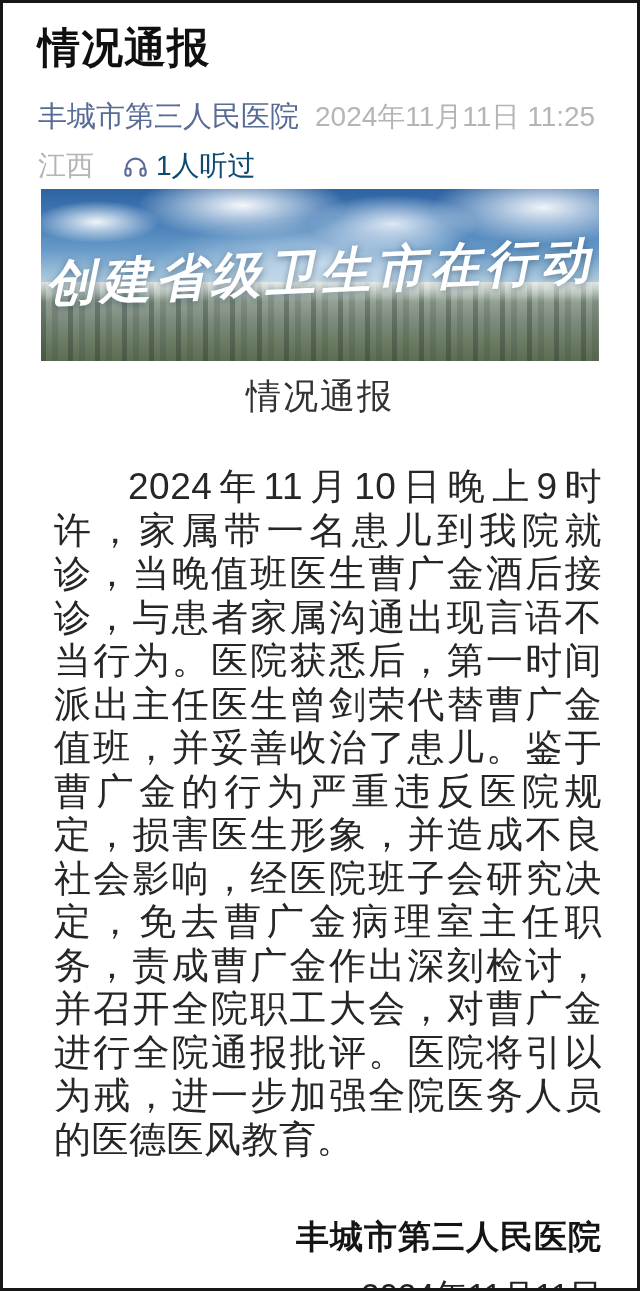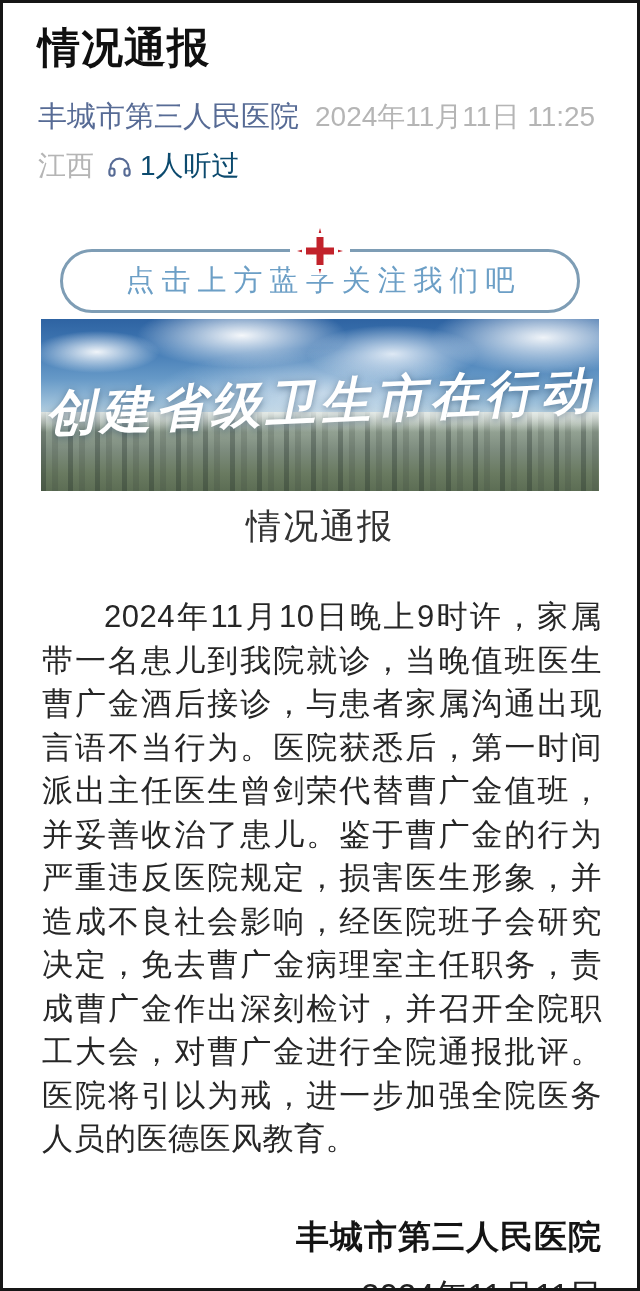--- a/index.html
+++ b/index.html
@@ -22,21 +22,21 @@
   }
   .meta-row{
     margin-top:27px;
     display:flex;align-items:baseline;gap:16px;
     font-size:29px;line-height:34px;
   }
   .account{color:#576b95;text-decoration:none;}
   .pub-time{color:#b5b5b5;font-size:28px;}
   .meta-row2{
     margin-top:15px;
-    display:flex;align-items:center;gap:12px;
+    display:flex;align-items:center;gap:28px;
     font-size:28px;line-height:34px;
   }
   .loc{color:#b5b5b5;}
   .listen{display:flex;align-items:center;gap:7px;color:#0c4a6e;cursor:pointer;}
   .listen svg{display:block;}
 
   
   .banner{position:relative;margin:66px 22px 0 22px;cursor:pointer;}
   .pill{
     height:64px;box-sizing:border-box;
@@ -92,22 +92,22 @@
 
   
   .notice-heading{
     margin:12px 0 0 0;
     text-align:center;
     font-size:35px;line-height:46px;
     font-weight:400;color:#333333;
     letter-spacing:2px;
   }
   .body-text{
-    margin:46px 0 0 4px;
-    font-size:31px;line-height:43.5px;
+    margin:46px 0 0 16px;
+    font-size:37px;line-height:43.5px;
     color:#262626;font-weight:400;
     letter-spacing:0.5px;
     text-indent:2em;
     text-align:justify;
   }
   .sig{margin-top:54px;text-align:right;}
   .sig-name{font-size:33px;line-height:44px;font-weight:700;color:#141414;letter-spacing:1px;}
   .sig-date{margin-top:15px;font-size:33px;line-height:44px;color:#222222;}
 </style>
 </head>
@@ -129,34 +129,20 @@
         <svg viewBox="0 0 24 24" width="27" height="27" fill="none" stroke="#576b95" stroke-width="1.9" stroke-linecap="round">
           <path d="M4 18.5v-5.5a8 8 0 0 1 16 0v5.5"></path>
           <rect x="3" y="13.8" width="4.6" height="6.4" rx="2.1" fill="#ffffff" stroke="#576b95"></rect>
           <rect x="16.4" y="13.8" width="4.6" height="6.4" rx="2.1" fill="#ffffff" stroke="#576b95"></rect>
         </svg>
       </span>
       <span>1人听过</span>
     </span>
   </div>
 
-  <div class="banner">
-    <span class="emblem">
-      <svg viewBox="0 0 48 48" width="48" height="48">
-        <path d="M24 1 C27 15 33 21 47 24 C33 27 27 33 24 47 C21 33 15 27 1 24 C15 21 21 15 24 1 Z" fill="#c2222b"></path>
-        <rect x="16.5" y="6" width="15" height="36" fill="#ffffff"></rect>
-        <rect x="6" y="16.5" width="36" height="15" fill="#ffffff"></rect>
-        <rect x="20.5" y="10" width="7" height="28" fill="#c2222b"></rect>
-        <rect x="10" y="20.5" width="28" height="7" fill="#c2222b"></rect>
-      </svg>
-    </span>
-    <div class="pill">
-      <span class="pill-text">点击上方蓝字关注我们吧</span>
-    </div>
-  </div>
 
   <div class="hero">
     <div class="sky"></div>
     <div class="city"></div>
     <div class="hero-caption">创建省级卫生市在行动</div>
   </div>
 
   <h2 class="notice-heading">情况通报</h2>
 
   <p class="body-text">2024年11月10日晚上9时许，家属带一名患儿到我院就诊，当晚值班医生曹广金酒后接诊，与患者家属沟通出现言语不当行为。医院获悉后，第一时间派出主任医生曾剑荣代替曹广金值班，并妥善收治了患儿。鉴于曹广金的行为严重违反医院规定，损害医生形象，并造成不良社会影响，经医院班子会研究决定，免去曹广金病理室主任职务，责成曹广金作出深刻检讨，并召开全院职工大会，对曹广金进行全院通报批评。医院将引以为戒，进一步加强全院医务人员的医德医风教育。</p>

